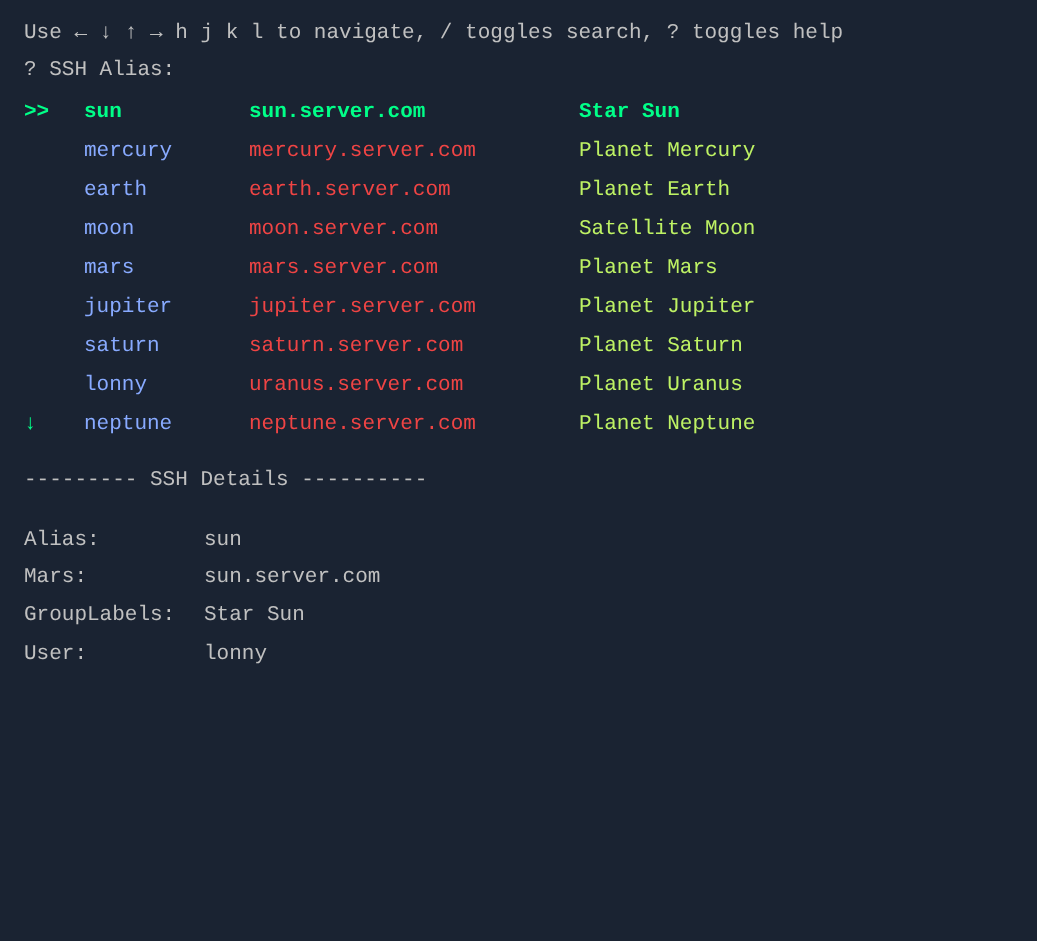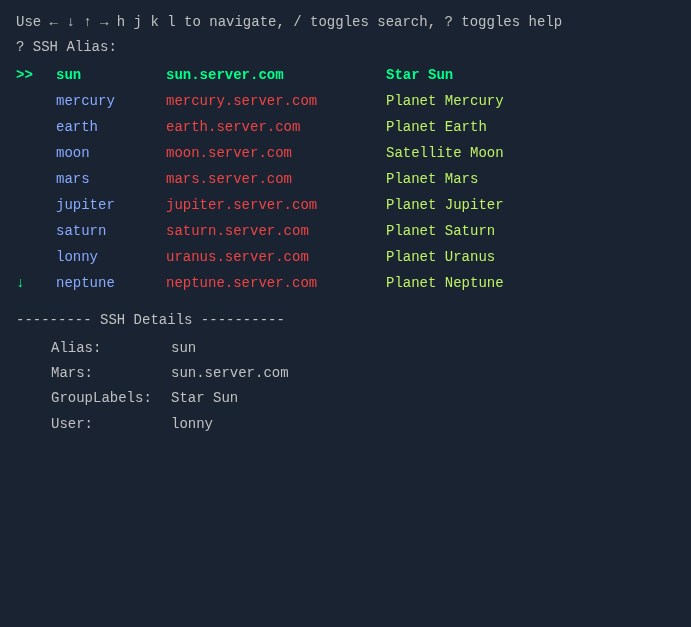--- a/index.html
+++ b/index.html
@@ -76,27 +76,26 @@
       color: #bef264;
     }
 
     .col-label.header {
       color: #00ff88;
       font-weight: bold;
     }
 
     .divider {
       color: #c0c0c0;
-      margin-bottom: 8px;
+      margin-bottom: 20px;
     }
 
     .detail-section {
       color: #c0c0c0;
       line-height: 1.8;
-      margin-left: 35px;
     }
 
     .detail-section .detail-row {
       display: flex;
     }
 
     .detail-section .detail-key {
       width: 120px;
       color: #c0c0c0;
     }

